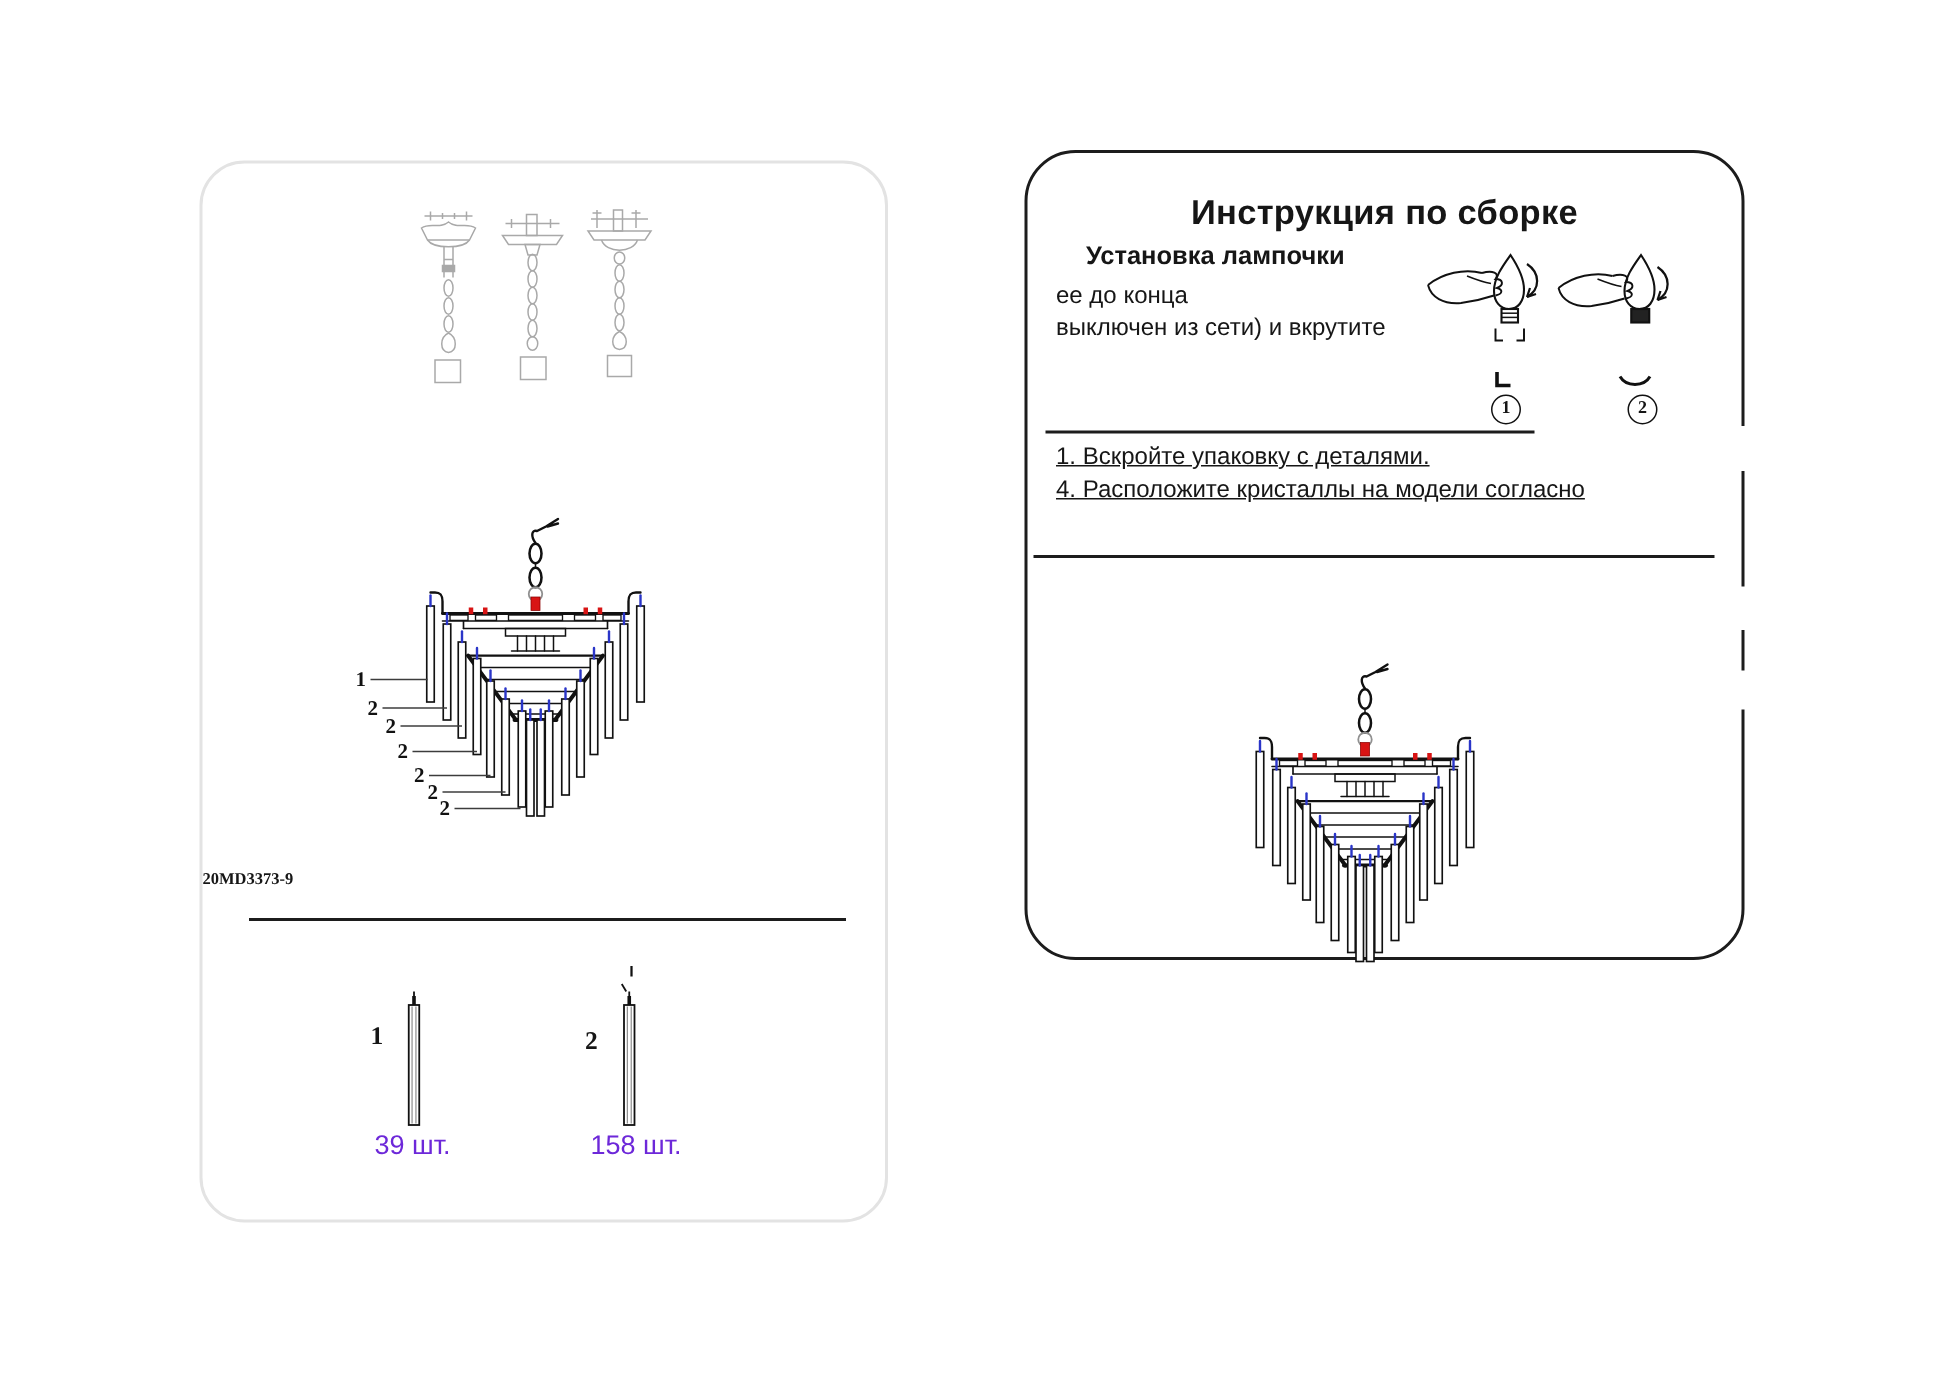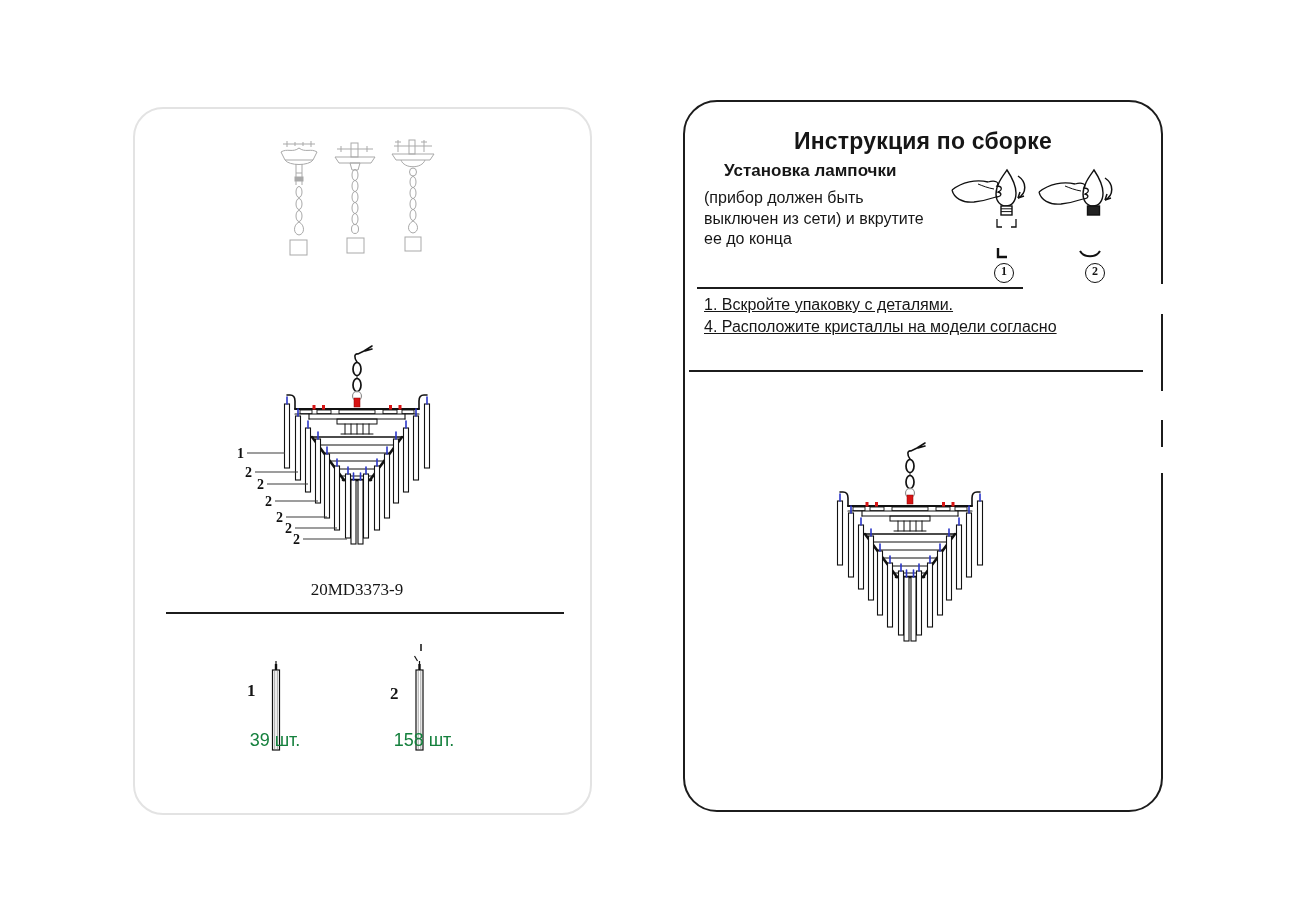--- a/index.html
+++ b/index.html
@@ -1,37 +1,37 @@
 <!DOCTYPE html>
 <html><head>
 <meta charset="utf-8">
 <style>
   html,body{margin:0;padding:0;background:#fff;}
   body{width:1300px;height:919px;position:relative;overflow:hidden;
        font-family:"Liberation Sans",sans-serif;color:#161616;}
   .panel{position:absolute;background:#fff;box-sizing:border-box;}
   .panel-left{left:133px;top:107px;width:459px;height:708px;
               border:2px solid #e3e3e3;border-radius:30px;}
-  .panel-right{left:683px;top:100px;width:480px;height:712px;
+  .panel-right{left:683px;top:100px;width:480px;height:540px;
                border:2px solid #1c1c1c;border-radius:34px;}
   .abs{position:absolute;}
   .border-gap{position:absolute;right:-4px;width:9px;background:#fff;}
   .rp-title{left:0;top:26px;width:100%;text-align:center;
             font-size:23px;font-weight:bold;letter-spacing:.2px;}
   .rp-subtitle{left:19px;top:59px;font-size:17px;font-weight:bold;margin-left:20px;}
   .rp-para{left:19px;top:86px;width:262px;font-size:16px;line-height:20.5px;}
   .rp-steps{left:19px;top:192px;width:440px;font-size:16px;line-height:22px;text-decoration:underline;}
   .hline{position:absolute;background:#1c1c1c;height:2px;}
   .marker{position:absolute;width:18px;height:18px;border:1.8px solid #111;
           border-radius:50%;text-align:center;
           font:bold 12px/15.5px "Liberation Serif",serif;}
-  .model{left:0;top:471px;width:444px;text-align:center;
-         font-family:"Liberation Serif",serif;font-weight:normal;font-size:17px;}
+  .model{left:0;top:471px;width:444px;text-align:left;
+         font-family:"Liberation Serif",serif;font-weight:bold;font-size:11px;}
   .part-label{font-family:"Liberation Serif",serif;font-weight:bold;font-size:17px;}
-  .part-count{position:absolute;top:621px;text-align:center;font-size:18px;color:#15803d;}
+  .part-count{position:absolute;top:644px;text-align:center;font-size:18px;color:#6d28d9;}
   svg{display:block;}
 </style>
 </head>
 <body>
 
 <svg width="0" height="0" style="position:absolute" aria-hidden="true">
   <defs>
     <g id="chand" stroke-linecap="round">
 
       <g>
@@ -233,23 +233,22 @@
 <section class="panel panel-right">
 
   <div class="border-gap" style="top:182px;height:30px"></div>
   <div class="border-gap" style="top:289px;height:29px"></div>
   <div class="border-gap" style="top:345px;height:26px"></div>
 
   <div class="abs rp-title">Инструкция по сборке</div>
   <div class="abs rp-subtitle">Установка лампочки</div>
 
   <div class="abs rp-para">
-    <div>(прибор должен быть</div>
+    <div>ее до конца</div>
     <div>выключен из сети) и вкрутите</div>
-    <div>ее до конца</div>
   </div>
 
   <svg class="abs" style="left:265px;top:64px" width="85" height="72" viewBox="0 0 85 72" fill="none" stroke="#111" stroke-width="1.4">
     <path d="M57,4 C52,11 46,19 46,28 C46,35 50,40 56,40 C62,40 66,35 66,27 C66,18 61,10 57,4 Z" fill="#fff"></path>
     <rect x="51" y="40" width="11" height="9" fill="#fff"></rect>
     <line x1="51" y1="42.8" x2="62" y2="42.8" stroke-width="1"></line>
     <line x1="51" y1="45.6" x2="62" y2="45.6" stroke-width="1"></line>
     <path d="M47,53 L47,61 L52,61 M66,53 L66,61 L61,61" stroke-width="1.3"></path>
     <g stroke-width="1.3">
       <path d="M2,24 C12,16 26,13 38,16"></path>

